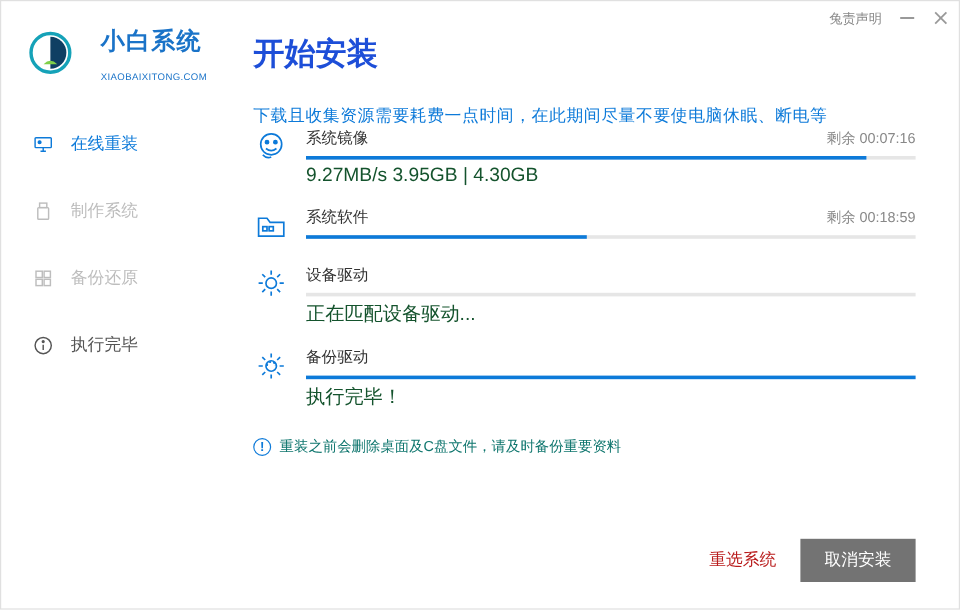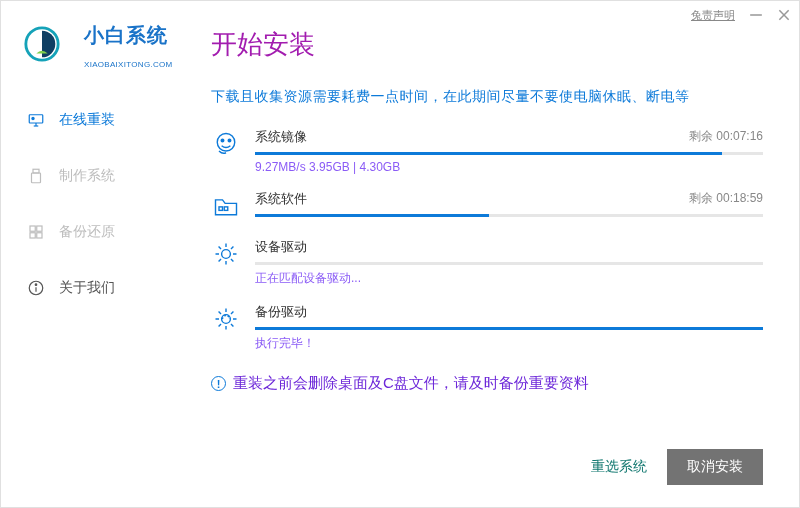--- a/index.html
+++ b/index.html
@@ -1,51 +1,51 @@
 <!DOCTYPE html>
 <html><head>
 <meta charset="utf-8">
 <style>
 *{box-sizing:border-box;margin:0;padding:0}
 body{font-family:"Microsoft YaHei","PingFang SC",sans-serif;background:#fff;width:800px;height:508px;overflow:hidden;border:1px solid #e0e0e0}
 .titlebar{height:28px;display:flex;justify-content:flex-end;align-items:center;padding:0 8px;gap:14px}
-.titlebar .link{font-size:11px;color:#888;text-decoration:underline;cursor:pointer}
+.titlebar .link{font-size:11px;color:#888;cursor:pointer}
 .win-btn{width:14px;height:14px;display:flex;align-items:center;justify-content:center;cursor:pointer;color:#999}
 .container{display:flex;height:calc(100% - 28px)}
 .sidebar{width:196px;padding:0 20px 0 22px}
 .logo-row{display:flex;align-items:flex-start;gap:23px;margin-bottom:34px;margin-top:-4px}
 .logo-mark{width:38px;height:38px;border-radius:50%;position:relative;background:radial-gradient(circle at 40% 35%,#fff 0 14%,transparent 15%);display:flex;align-items:center;justify-content:center}
 .logo-mark svg{width:38px;height:38px}
 .logo-text{display:flex;flex-direction:column;line-height:1}
 .logo-text .cn{font-size:20px;font-weight:700;color:#1a73c8;letter-spacing:1px}
 .logo-text .en{font-size:8px;color:#1a73c8;letter-spacing:0.3px;margin-top:16px}
 .nav{list-style:none;margin-top:10px}
 .nav li{display:flex;align-items:center;gap:14px;padding:8px 4px;margin-bottom:22px;font-size:14px;color:#bdbdbd;cursor:pointer}
 .nav li.active{color:#0d7ad9}
 .nav li .icon{width:18px;height:18px;display:flex;align-items:center;justify-content:center}
 .nav li .icon svg{width:18px;height:18px}
 .nav li.info{color:#555;margin-top:8px}
 .main{flex:1;padding:0 36px 0 14px;display:flex;flex-direction:column}
-.page-title{font-size:26px;color:#a21caf;font-weight:400;margin-top:-2px;margin-bottom:26px}
-.notice{font-size:14px;color:#0d7ad9;margin-bottom:22px;letter-spacing:0.5px}
+.page-title{font-size:26px;color:#1d4ed8;font-weight:700;margin-top:-2px;margin-bottom:26px}
+.notice{font-size:14px;color:#0d7ad9;letter-spacing:0.5px}
 .task{display:flex;gap:14px;margin-bottom:16px}
 .task-icon{width:30px;height:30px;flex-shrink:0;display:flex;align-items:flex-start;justify-content:center;color:#0d7ad9;margin-top:2px}
 .task-icon svg{width:28px;height:28px}
 .task-body{flex:1}
-.task-head{display:flex;justify-content:space-between;align-items:flex-start}
+.task-head{display:flex;justify-content:space-between;align-items:flex-end}
 .task-title{font-size:13px;color:#333}
 .task-remain{font-size:12px;color:#888}
 .bar{height:3px;background:#e6e6e6;margin:6px 0 5px;position:relative}
 .bar .fill{height:100%;background:#0d7ad9}
-.task-sub{font-size:12px;color:#8b5cf6}
+.task-sub{font-size:16px;color:#14532d}
 .warn-row{display:flex;align-items:center;gap:7px;margin-top:6px}
 .warn-row .wicon{width:15px;height:15px;border:1.4px solid #0d7ad9;border-radius:50%;display:flex;align-items:center;justify-content:center;color:#0d7ad9;font-size:11px;font-weight:700;flex-shrink:0}
-.warn-row .wtext{font-size:15px;color:#6d28d9}
+.warn-row .wtext{font-size:12px;color:#0f766e}
 .footer{margin-top:auto;display:flex;justify-content:flex-end;gap:20px;align-items:center;padding:18px 0 22px}
-.btn-text{font-size:14px;color:#0f766e;cursor:pointer}
+.btn-text{font-size:14px;color:#b91c1c;cursor:pointer}
 .btn-primary{background:#737373;color:#fff;font-size:14px;padding:9px 20px;cursor:pointer;border:none}
 </style>
 </head>
 <body>
 
 <div class="titlebar">
   <span class="link">兔责声明</span>
   <span class="win-btn">
     <svg viewBox="0 0 12 12" stroke="currentColor" stroke-width="1.3">
         <line x1="1" y1="6" x2="11" y2="6"></line>
@@ -108,21 +108,21 @@
         <span>备份还原</span>
       </li>
       <li class="info">
         <span class="icon">
             <svg viewBox="0 0 24 24" fill="none" stroke="#555" stroke-width="1.6">
               <circle cx="12" cy="12" r="9"></circle>
               <line x1="12" y1="11" x2="12" y2="17"></line>
               <circle cx="12" cy="7.5" r="1" fill="#555"></circle>
             </svg>
           </span>
-        <span>关于我们</span>
+        <span>执行完毕</span>
       </li>
     </ul>
   </aside>
 
   <main class="main">
     <h1 class="page-title">开始安装</h1>
     <div class="notice">下载且收集资源需要耗费一点时间，在此期间尽量不要使电脑休眠、断电等</div>
 
     <div class="task">
       <div class="task-icon">

